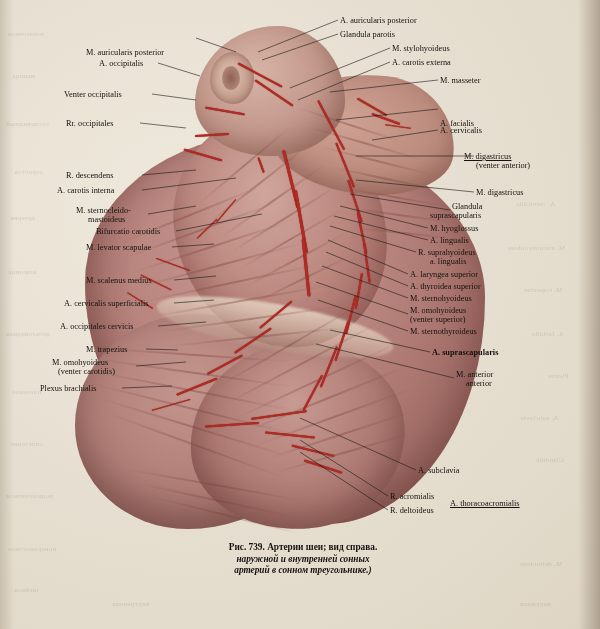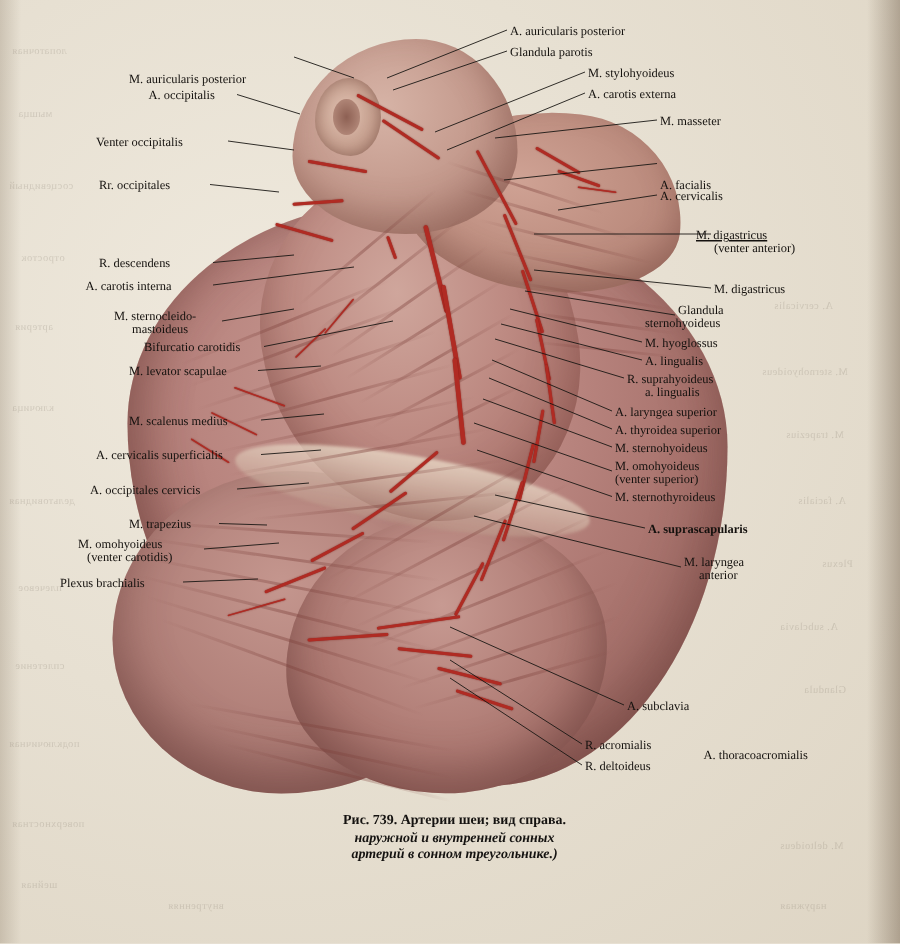--- a/index.html
+++ b/index.html
@@ -322,38 +322,38 @@
       <div class="lbl r" style="right: auto; left: 340px; top: 30px;">Glandula parotis</div>
       <div class="lbl r" style="right: auto; left: 392px; top: 44px;">М. stylohyoideus</div>
       <div class="lbl r" style="right: auto; left: 392px; top: 58px;">А. carotis externa</div>
       <div class="lbl r" style="right: auto; left: 440px; top: 76px;">М. masseter</div>
       <div class="lbl r" style="right: auto; left: 440px; top: 119px;">А. facialis</div>
       <div class="lbl r" style="right: auto; left: 440px; top: 126px;">А. cervicalis</div>
       <div class="lbl r" style="right: auto; left: 464px; top: 152px; text-decoration: underline;">М. digastricus</div>
       <div class="lbl r" style="right: auto; left: 476px; top: 161px;">(venter anterior)</div>
       <div class="lbl r" style="right: auto; left: 476px; top: 188px;">М. digastricus</div>
       <div class="lbl r" style="right: auto; left: 452px; top: 202px;">Glandula</div>
-      <div class="lbl r" style="right: auto; left: 430px; top: 211px;">sternohyoideus</div>
+      <div class="lbl r" style="right: auto; left: 430px; top: 211px;">suprascapularis</div>
       <div class="lbl r" style="right: auto; left: 430px; top: 224px;">М. hyoglossus</div>
       <div class="lbl r" style="right: auto; left: 430px; top: 236px;">А. lingualis</div>
       <div class="lbl r" style="right: auto; left: 418px; top: 248px;">R. suprahyoideus</div>
       <div class="lbl r" style="right: auto; left: 430px; top: 257px;">а. lingualis</div>
       <div class="lbl r" style="right: auto; left: 410px; top: 270px;">А. laryngea superior</div>
       <div class="lbl r" style="right: auto; left: 410px; top: 282px;">А. thyroidea superior</div>
       <div class="lbl r" style="right: auto; left: 410px; top: 294px;">М. sternohyoideus</div>
       <div class="lbl r" style="right: auto; left: 410px; top: 306px;">М. omohyoideus</div>
       <div class="lbl r" style="right: auto; left: 410px; top: 315px;">(venter superior)</div>
       <div class="lbl r" style="right: auto; left: 410px; top: 327px;">М. sternothyroideus</div>
       <div class="lbl r" style="right: auto; left: 432px; top: 348px; font-weight: bold;">А. suprascapularis</div>
-      <div class="lbl r" style="right: auto; left: 456px; top: 370px;">М. laryngea</div>
+      <div class="lbl r" style="right: auto; left: 456px; top: 370px;">М. anterior</div>
       <div class="lbl r" style="right: auto; left: 466px; top: 379px;">anterior</div>
       <div class="lbl r" style="right: auto; left: 418px; top: 466px;">А. subclavia</div>
       <div class="lbl r" style="right: auto; left: 390px; top: 492px;">R. acromialis</div>
       <div class="lbl r" style="right: auto; left: 390px; top: 506px;">R. deltoideus</div>
-      <div class="lbl r" style="right: auto; left: 469px; top: 499px;">А. thoracoacromialis</div>
+      <div class="lbl r" style="right: auto; left: 450px; top: 499px; text-decoration: underline;">А. thoracoacromialis</div>
     </div>
 
   <div class="cap">
     <div>Рис. 739. Артерии шеи; вид справа.</div>
     <div class="it">наружной и внутренней сонных</div>
     <div class="it">артерий в сонном треугольнике.)</div>
   </div>
 
   <div id="edge"></div>
   <div id="edge2"></div>

